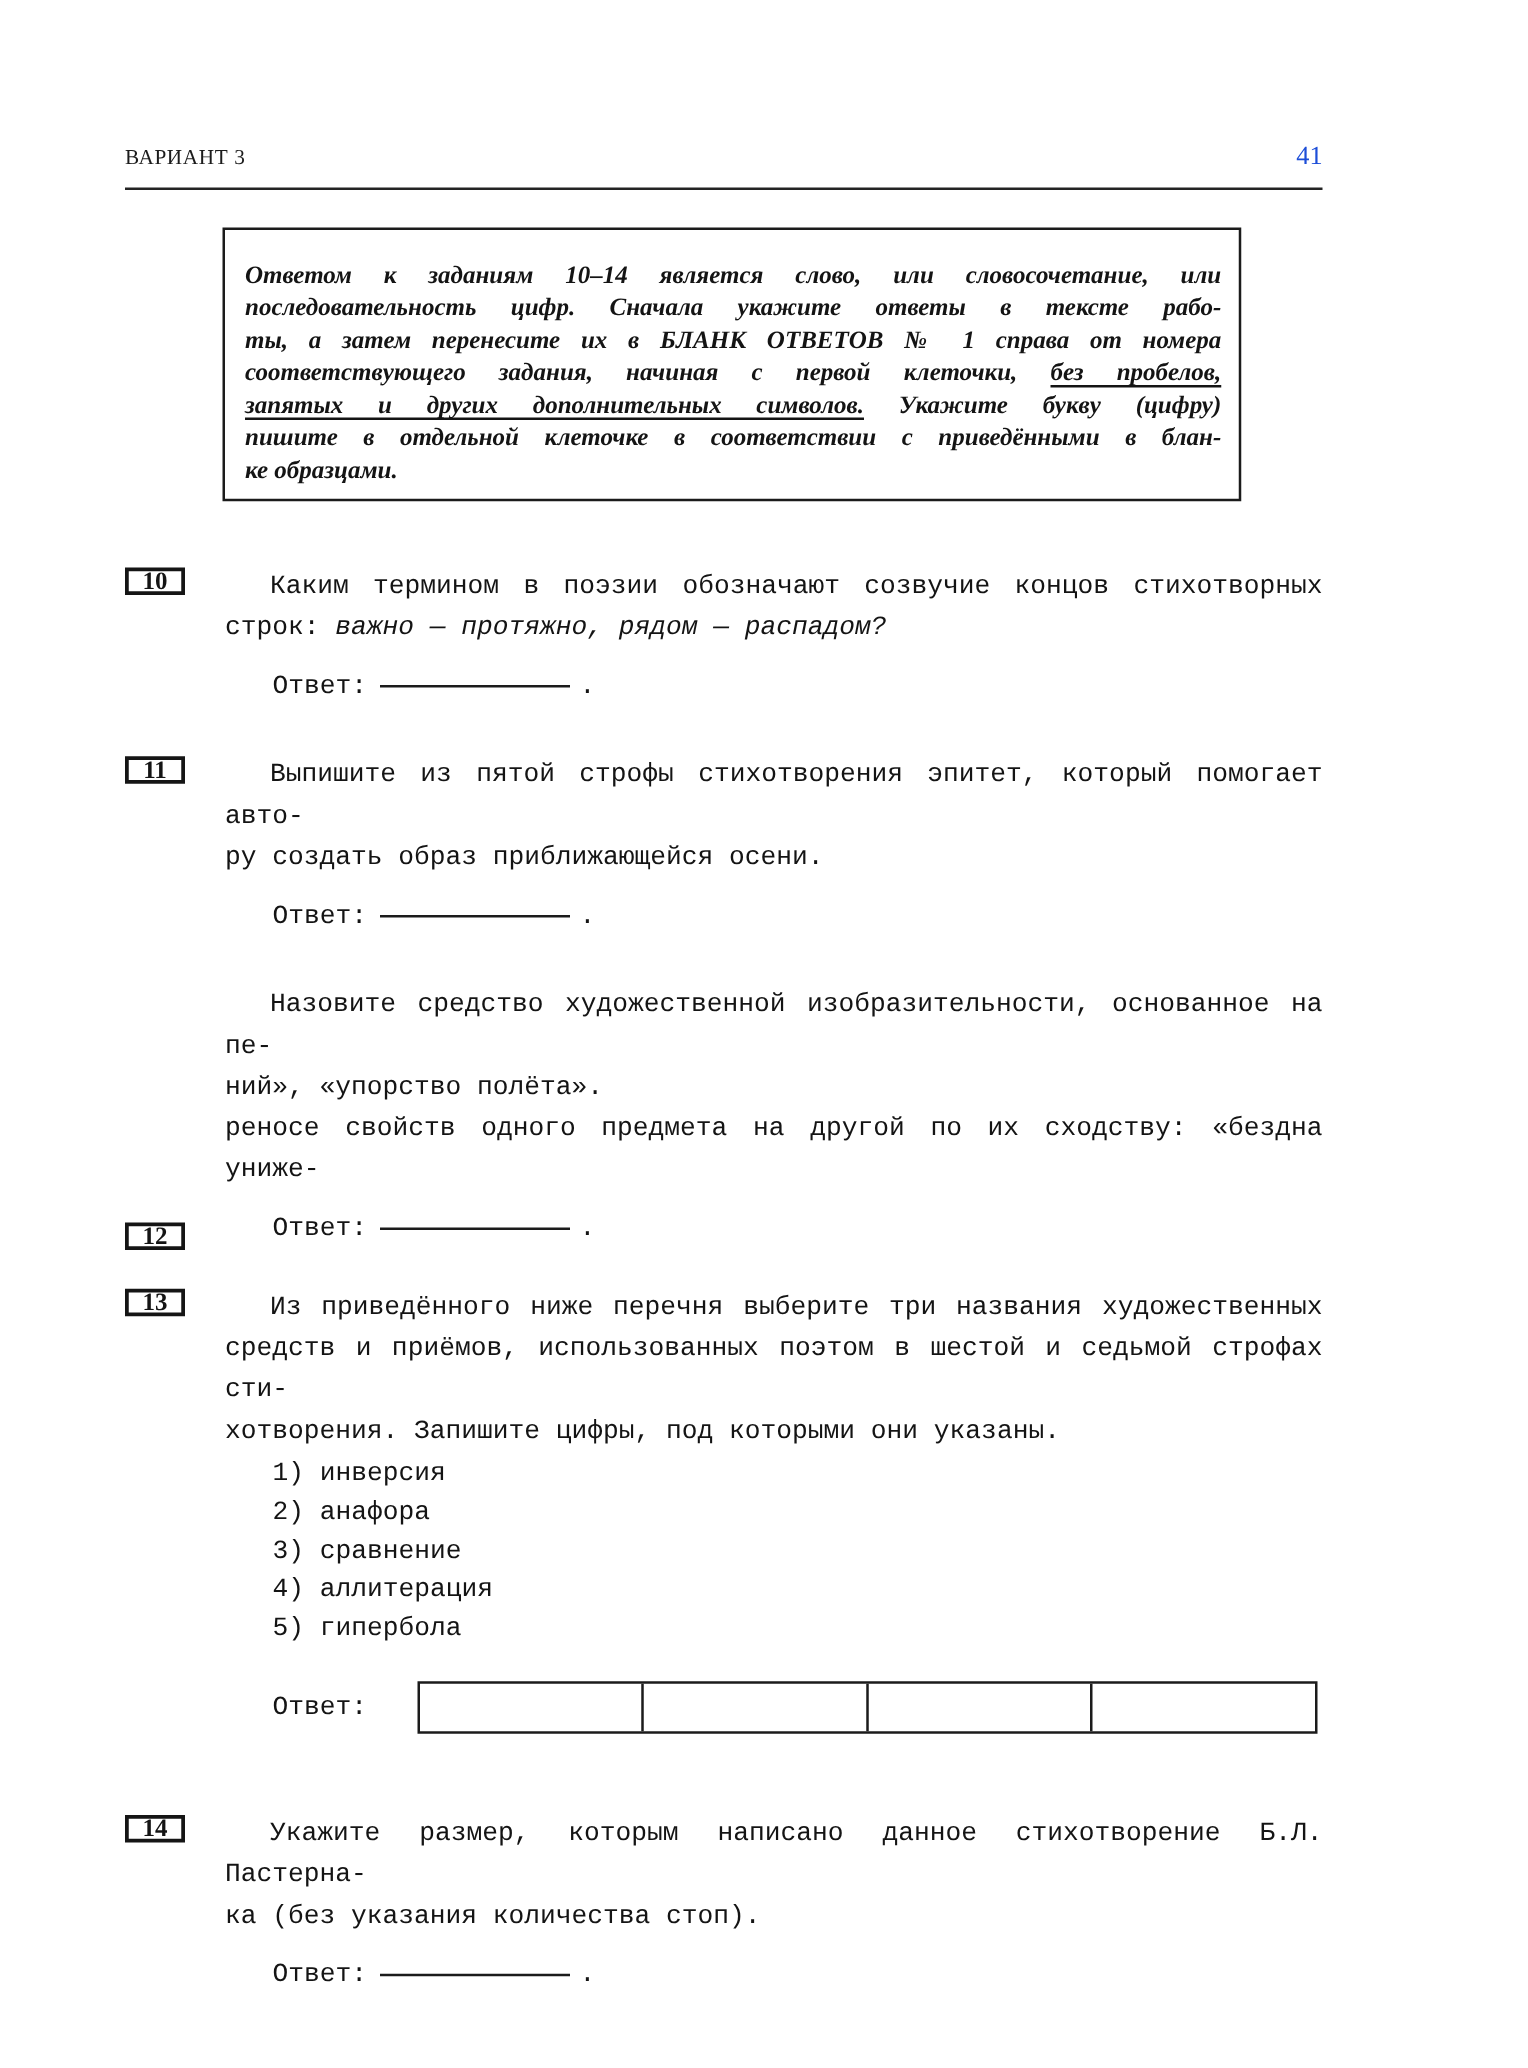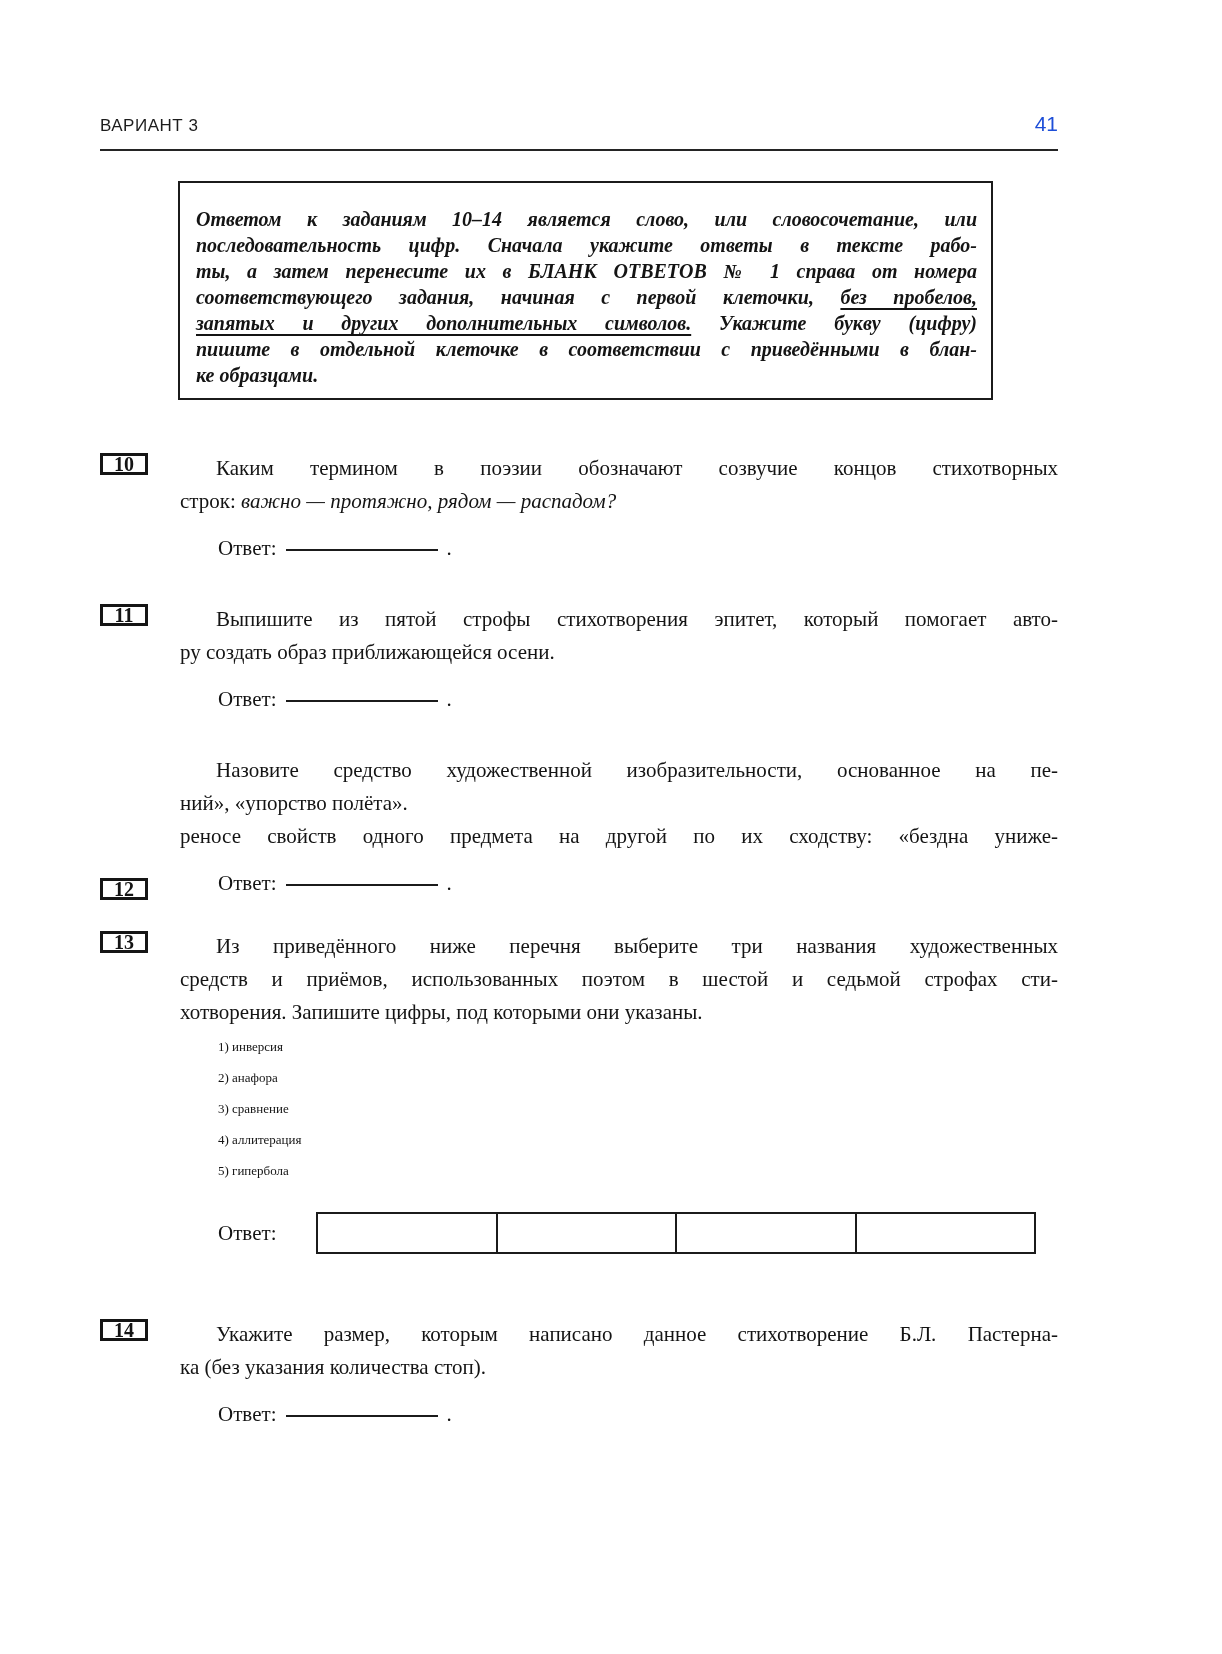--- a/index.html
+++ b/index.html
@@ -14,21 +14,21 @@
   .content {
     margin-left: 100px;
     width: 958px;
   }
   
   .page-header {
     padding-top: 112px;
     display: flex;
     justify-content: space-between;
     align-items: baseline;
-    font-family: Liberation Sans, sans-serif;
+    font-family: Liberation Serif, serif;
   }
   .variant-label {
     font-size: 17px;
     letter-spacing: 0.5px;
     color: #1c1c1c;
   }
   .page-number {
     font-size: 21px;
     color: #1d4ed8;
   }
@@ -75,20 +75,21 @@
     font-size: 20px;
     font-weight: bold;
     flex: none;
     margin-top: 1px;
   }
   .qbody {
     margin-left: 32px;
     flex: 1;
     font-size: 21px;
     line-height: 33px;
+    font-family: Liberation Mono, monospace;
   }
   
   .answer-row {
     margin-top: 14px;
     margin-left: 38px;
     font-size: 21px;
     line-height: 33px;
   }
   .answer-blank {
     display: inline-block;
@@ -113,21 +114,21 @@
   }
   .answer-cell {
     flex: 1;
     border-right: 2px solid #1b1b1b;
   }
   .answer-cell:last-child { border-right: none; }
   
   .options {
     margin-left: 38px;
     margin-top: 2px;
-    font-size: 13px;
+    font-size: 21px;
   }
   .options .option { line-height: 31px; }
 </style>
 </head>
 <body>
 
 <div class="content">
 
   <div class="page-header">
     <span class="variant-label">ВАРИАНТ 3</span>

